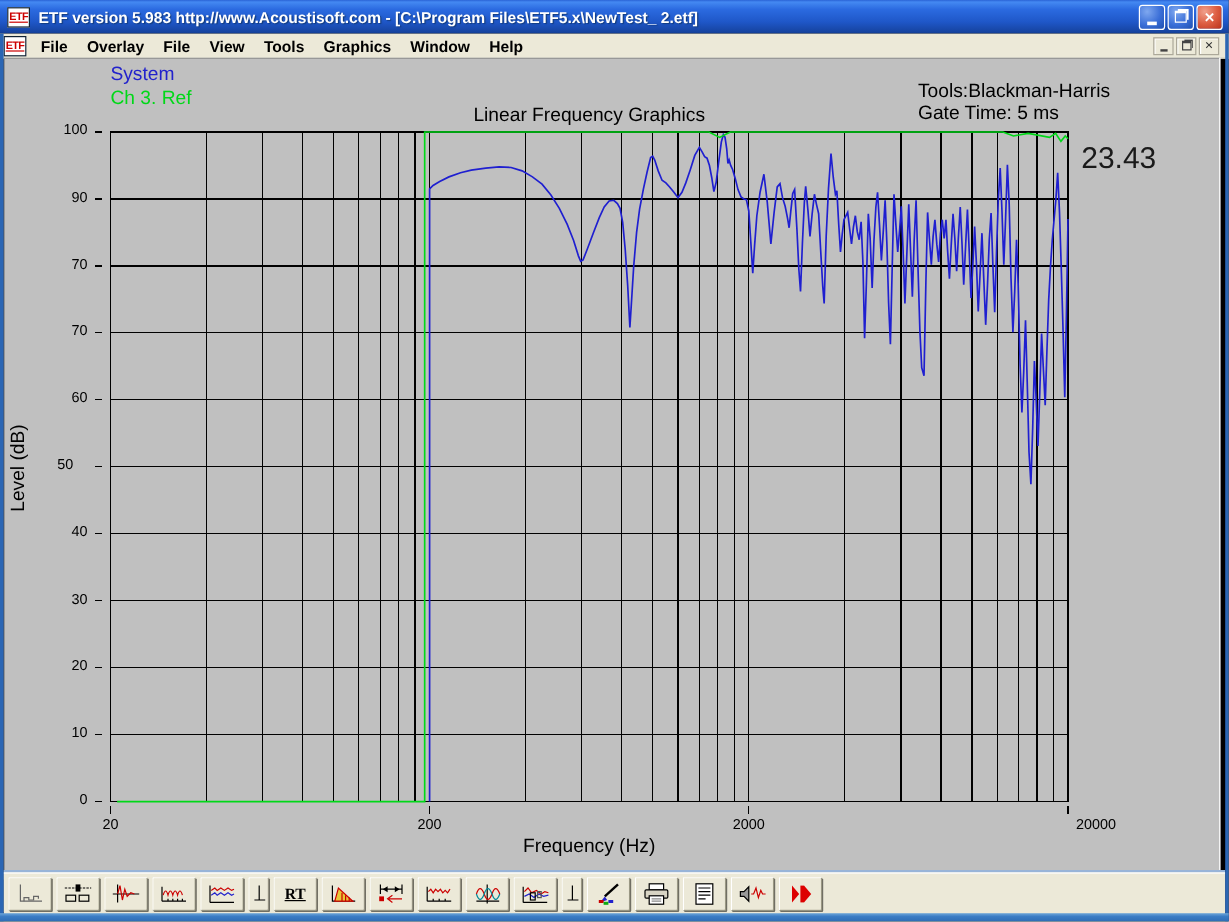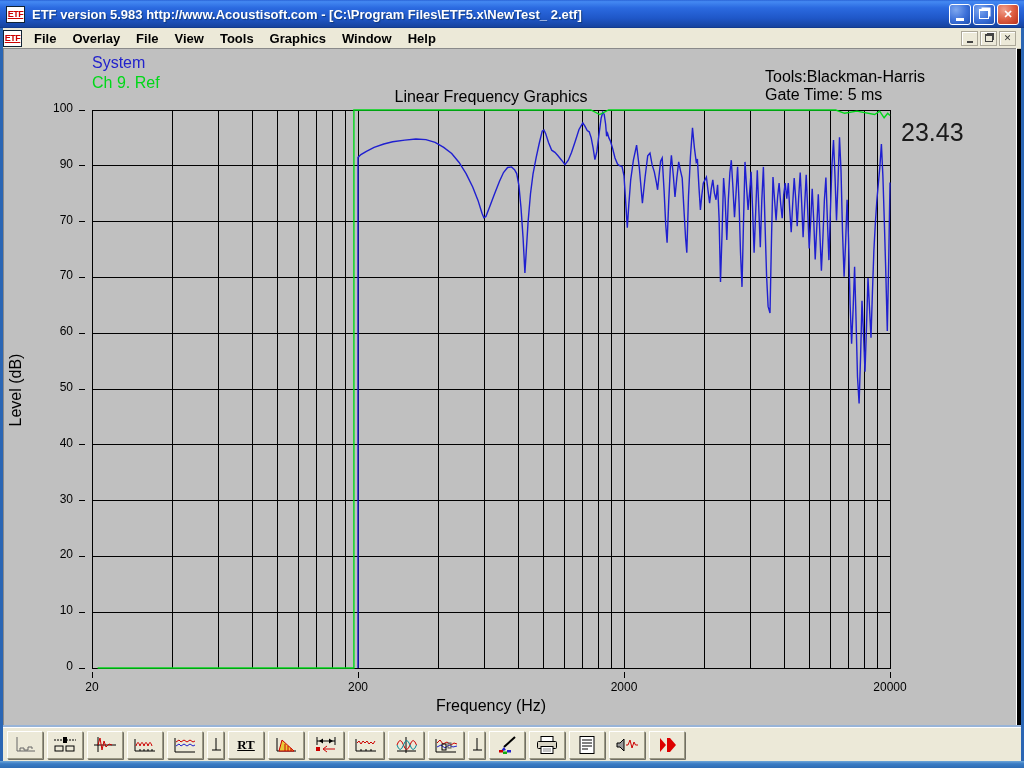--- a/index.html
+++ b/index.html
@@ -176,42 +176,42 @@
         <line x1="355" x2="355" y1="624" y2="630" stroke="#000" shape-rendering="crispEdges"></line>
         <line x1="621" x2="621" y1="62" y2="620" stroke="#000" stroke-width="1" shape-rendering="crispEdges"></line>
         <line x1="621" x2="621" y1="624" y2="630" stroke="#000" shape-rendering="crispEdges"></line>
         <line x1="887" x2="887" y1="62" y2="620" stroke="#000" stroke-width="1" shape-rendering="crispEdges"></line>
         <line x1="887" x2="887" y1="624" y2="630" stroke="#000" shape-rendering="crispEdges"></line>
         <rect x="89" y="62" width="798" height="558" fill="none" stroke="#000" shape-rendering="crispEdges"></rect>
         <polyline points="355.0,620.0 355.0,109.4 357.9,106.6 363.4,103.3 371.1,99.4 380.8,96.0 389.7,93.8 401.8,92.1 412.9,91.0 422.9,91.6 432.1,94.4 440.7,99.4 448.7,105.5 456.1,114.5 463.1,125.6 469.7,139.0 475.0,152.4 479.0,165.2 480.9,169.7 482.9,168.6 486.6,159.1 491.2,146.8 496.4,133.4 500.5,124.5 504.6,119.5 508.5,118.9 511.5,121.7 513.7,125.6 515.9,137.3 518.0,159.7 520.1,190.3 521.9,224.9 523.2,204.3 525.1,173.6 527.5,145.7 530.0,126.2 533.2,109.4 536.2,95.5 539.2,83.2 540.9,82.1 542.6,85.4 545.5,94.4 548.7,102.2 551.9,104.4 555.0,107.8 558.6,112.2 562.0,116.7 565.3,112.2 568.5,104.4 572.1,93.8 576.0,81.5 579.8,74.8 582.2,78.7 584.2,82.6 586.2,83.8 588.2,89.9 590.1,99.9 591.9,111.7 593.8,103.9 595.9,87.1 598.1,70.4 599.8,64.2 601.2,66.5 602.6,76.0 603.6,88.2 604.6,85.4 605.9,89.9 607.5,93.2 609.8,101.1 612.0,110.0 614.5,116.1 616.9,117.8 619.0,118.4 621.0,127.8 622.7,154.1 624.3,179.7 625.8,156.9 627.7,131.8 630.4,112.2 633.6,97.2 636.4,120.6 639.4,155.2 642.1,129.0 644.7,107.8 647.0,105.0 649.1,116.7 651.3,123.9 653.3,134.0 654.6,141.8 655.9,129.0 657.6,113.3 659.2,110.0 661.1,142.9 662.7,176.4 664.1,194.8 665.7,154.1 667.3,120.6 668.4,107.2 670.3,127.3 672.0,149.0 673.8,130.1 675.7,113.9 677.4,122.3 679.2,130.1 680.9,160.8 682.6,190.3 683.8,204.8 685.5,148.5 687.4,109.4 689.5,79.9 691.4,99.9 693.2,113.9 694.4,111.1 695.9,138.4 697.4,161.9 698.9,146.8 700.3,135.1 703.4,129.0 705.0,142.4 706.6,155.2 708.2,141.2 709.8,131.8 711.4,145.1 713.0,151.8 714.6,136.8 716.1,170.8 717.5,233.9 719.0,187.6 720.6,130.1 722.1,150.2 723.8,192.0 725.3,152.4 726.9,124.5 728.3,112.2 729.9,139.0 731.5,169.1 733.0,145.7 734.6,118.9 736.1,155.7 737.5,204.3 739.0,238.9 740.5,174.7 742.0,113.9 743.6,139.6 745.1,161.9 746.7,143.5 748.1,123.9 749.6,161.3 751.1,204.8 752.7,163.6 754.3,122.3 755.8,160.8 757.3,199.3 758.8,152.4 760.4,118.9 761.9,171.9 763.6,228.3 765.1,258.4 767.0,265.1 768.6,185.9 770.0,129.0 771.5,150.7 773.1,172.5 774.6,149.0 776.1,135.1 777.7,155.7 779.2,170.3 780.7,146.8 782.2,135.1 783.8,150.7 785.3,135.1 786.7,161.3 788.2,184.2 789.7,155.7 791.2,130.1 792.7,150.7 794.2,178.1 795.6,150.7 797.2,124.5 798.7,155.7 800.1,189.2 801.7,156.3 803.2,126.7 804.7,161.9 806.2,200.4 807.7,173.0 809.2,140.7 810.8,174.2 812.2,211.5 813.8,178.6 815.3,146.3 816.8,184.2 818.4,222.7 819.9,189.8 821.4,151.8 822.9,129.5 824.4,172.5 825.9,212.1 827.4,163.0 828.9,118.4 830.5,92.1 832.0,128.4 833.5,172.5 835.0,134.0 836.5,89.3 838.0,122.3 839.5,183.6 841.1,228.8 842.6,194.8 844.1,151.8 845.5,189.8 847.1,256.2 848.6,295.8 850.1,261.8 851.6,218.8 853.1,273.5 854.5,328.7 856.1,355.5 857.6,308.1 859.0,252.8 860.5,285.8 862.0,323.7 863.5,278.5 865.0,230.0 866.4,257.9 868.0,289.7 869.4,245.6 870.9,202.1 872.4,174.2 873.9,151.8 875.4,135.1 876.9,118.4 878.4,96.0 879.9,128.4 881.3,172.5 882.8,224.4 884.3,283.0 885.7,213.2 887.0,134.5" fill="none" stroke="#1f1fd0" stroke-width="1.4"></polyline>
         <polyline points="94.6,620.0 350.9,620.0 350.9,62.0 587.8,62.0 596.7,66.5 605.6,62.0 832.7,62.0 841.6,65.3 853.8,63.1 871.6,66.5 876.7,63.1 881.1,69.8 884.7,65.3 887.0,67.6" fill="none" stroke="#00d818" stroke-width="1.4"></polyline>
       </svg>
     <div class="ovl" id="legend-system" style="color: rgb(34, 34, 204);">System</div>
-    <div class="ovl" id="legend-ref" style="color: rgb(0, 216, 24);">Ch 9. Ref</div>
+    <div class="ovl" id="legend-ref" style="color: rgb(0, 216, 24);">Ch 3. Ref</div>
     <div class="ovl" id="chart-title">Linear Frequency Graphics</div>
     <div class="ovl" id="win-func">Tools:Blackman-Harris</div>
     <div class="ovl" id="gate-time">Gate Time: 5 ms</div>
     <div class="ovl" id="cursor-value">23.43</div>
     <div class="ovl" id="xaxis-label">Frequency (Hz)</div>
     <div class="ovl" id="yaxis-label">Level (dB)</div>
   <div class="tick-label ytick" style="left: 24px; top: 611px;">0</div>
       <div class="tick-label ytick" style="left: 24px; top: 555.2px;">10</div>
       <div class="tick-label ytick" style="left: 24px; top: 499.4px;">20</div>
       <div class="tick-label ytick" style="left: 24px; top: 443.6px;">30</div>
       <div class="tick-label ytick" style="left: 24px; top: 387.8px;">40</div>
-      <div class="tick-label ytick" style="left: 24px; top: 332px;">50</div>
+      <div class="tick-label ytick" style="left: 12px; top: 332px;">50</div>
       <div class="tick-label ytick" style="left: 24px; top: 276.2px;">60</div>
       <div class="tick-label ytick" style="left: 24px; top: 220.4px;">70</div>
       <div class="tick-label ytick" style="left: 24px; top: 164.6px;">70</div>
       <div class="tick-label ytick" style="left: 24px; top: 108.8px;">90</div>
       <div class="tick-label ytick" style="left: 24px; top: 53px;">100</div>
       <div class="tick-label xtick" style="left: 49px; top: 632px;">20</div>
       <div class="tick-label xtick" style="left: 315px; top: 632px; text-align: center;">200</div>
       <div class="tick-label xtick" style="left: 581px; top: 632px;">2000</div>
-      <div class="tick-label xtick" style="left: 847px; top: 632px;">20000</div>
+      <div class="tick-label xtick" style="left: 847px; top: 632px; text-align: right;">20000</div>
     </div>
 
   <div id="toolbar">
       <button class="tb-btn">
         <span>
           <svg width="26" height="20" viewBox="0 0 26 20">
             <path d="M5 2 V16 H23" stroke="#666" fill="none"></path>
             <path d="M8 16 v-3 h4 v2 h4 v-3 h4 v2" stroke="#666" fill="none"></path>
           </svg>
         </span>

